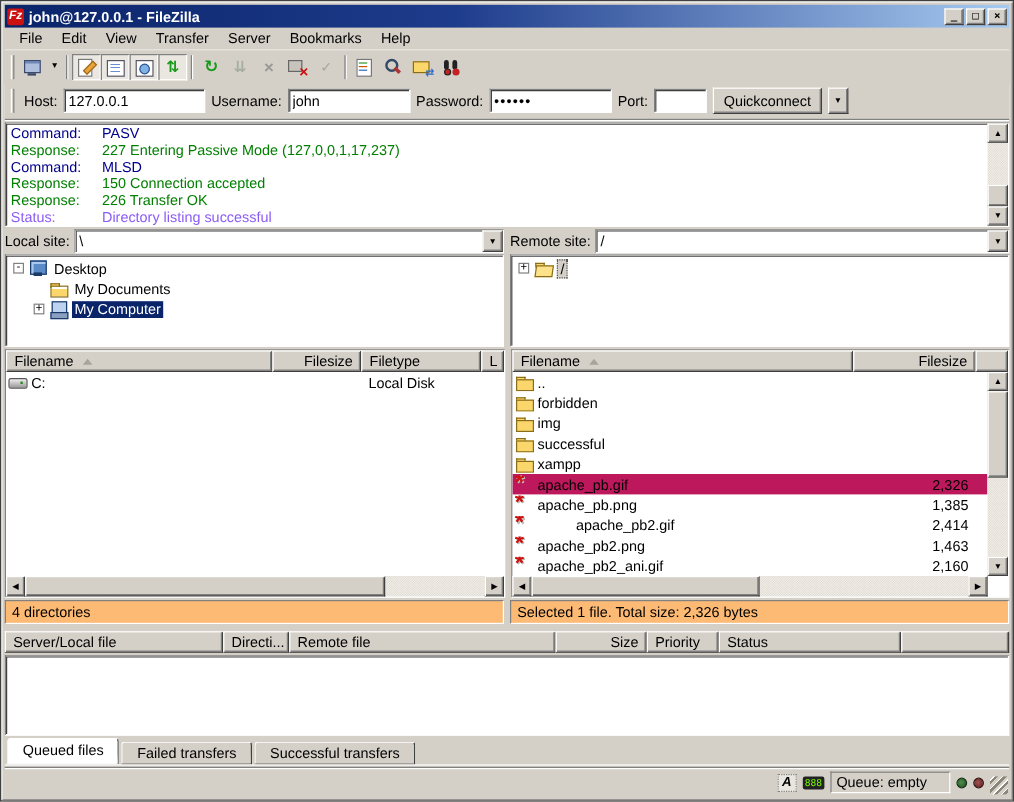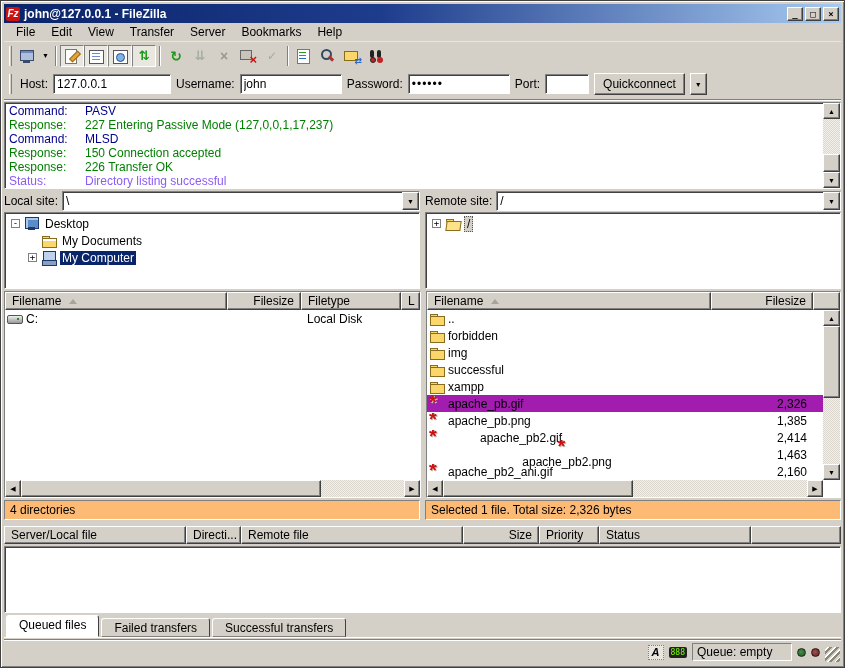--- a/index.html
+++ b/index.html
@@ -128,21 +128,21 @@
   .listwrap { margin-top:2px; height:207px; display:flex; flex-direction:column; border:1px solid #808080; border-right-color:#fff; border-bottom-color:#fff; box-shadow:inset 1px 1px 0 #404040; background:#fff;}
   .lheader { height:18px; flex:none; display:flex; background:#D4D0C8; }
   .hcell { height:18px; background:#D4D0C8; border:1px solid; border-color:#fff #404040 #404040 #fff;
            box-shadow: inset -1px -1px 0 #808080; padding:1px 6px; display:flex; align-items:center; gap:8px; overflow:hidden; white-space:nowrap; flex:none;}
   .hcell.right { justify-content:flex-end; }
   .hcell.fill { flex:1; }
   .sortarrow { width:0; height:0; border-left:4px solid transparent; border-right:4px solid transparent; border-bottom:5px solid #A8A49A; flex:none;}
   .lbody { flex:1; display:flex; overflow:hidden; background:#fff; }
   .lrows { flex:1; overflow:hidden; }
   .lrow { display:flex; height:17px; align-items:center; white-space:nowrap; }
-  .lrow.sel { background:#a21caf; }
+  .lrow.sel { background:#be185d; }
   .lcell { padding:0 6px; overflow:hidden; flex:none; display:flex; align-items:center; }
   .lcell.right { justify-content:flex-end; }
   .lcell.name { padding-left:2px; }
 
   
   .statusrow { margin-top:2px; height:20px; flex:none; display:flex; gap:5px; }
   .spane { width:417px; background:#fdba74; border:1px solid #808080; border-right-color:#fff; border-bottom-color:#fff; padding:2px 5px; white-space:nowrap; overflow:hidden;}
 
   
   .queueheader { margin-top:6px; height:20px; flex:none; display:flex;text-align:right; }
@@ -437,21 +437,21 @@
                 <div class="lcell right" style="width: 102px;">1,385</div>
               </div>
               <div class="lrow">
                 <div class="lcell name" style="width: 284px; gap: 32px;">
                   <span class="fi fi-image-file"></span>
                   <span class="fname">apache_pb2.gif</span>
                 </div>
                 <div class="lcell right" style="width: 102px;">2,414</div>
               </div>
               <div class="lrow">
-                <div class="lcell name" style="width: 284px; flex-direction: column;">
+                <div class="lcell name" style="width: 284px;">
                   <span class="fi fi-image-file"></span>
                   <span class="fname">apache_pb2.png</span>
                 </div>
                 <div class="lcell right" style="width: 102px;">1,463</div>
               </div>
               <div class="lrow">
                 <div class="lcell name" style="width: 284px;">
                   <span class="fi fi-image-file"></span>
                   <span class="fname">apache_pb2_ani.gif</span>
                 </div>

